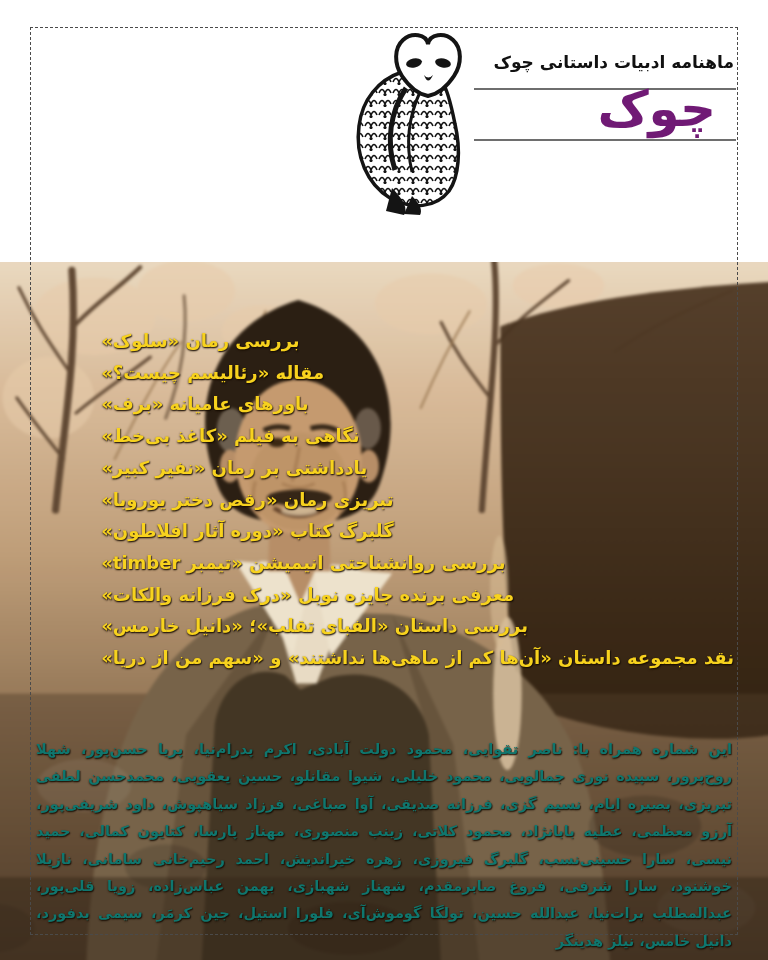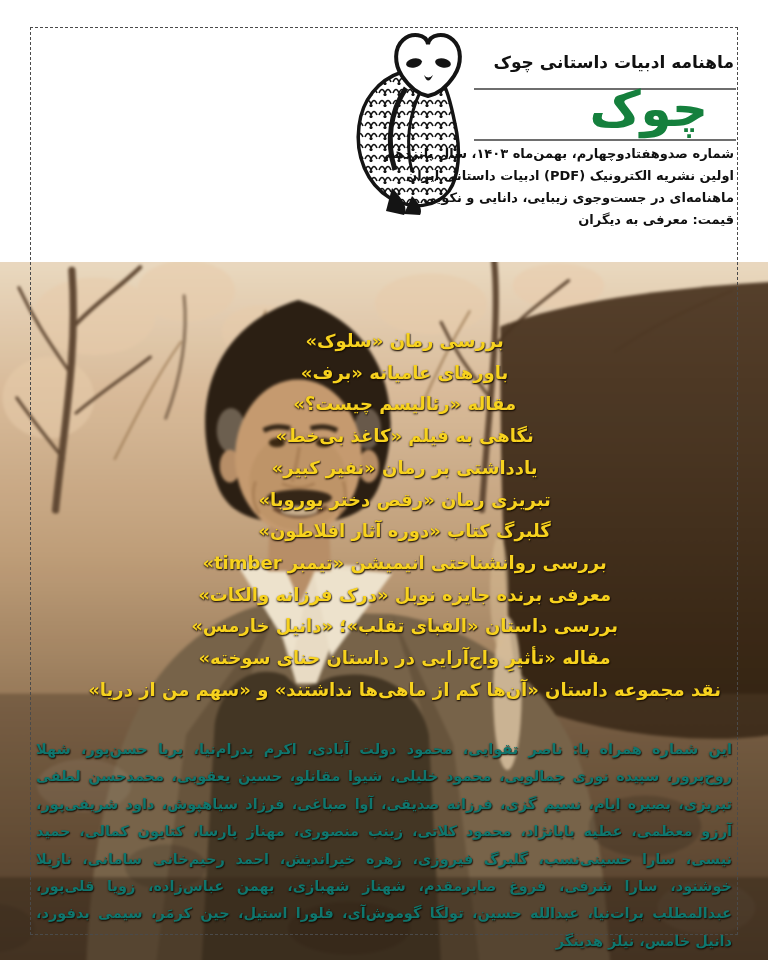--- a/index.html
+++ b/index.html
@@ -14,36 +14,36 @@
   }
   
   .mast-title{
     position:absolute;top:52px;right:34px;z-index:35;
     font-size:17px;font-weight:bold;color:#111;letter-spacing:.5px;
   }
   .rule{position:absolute;right:32px;width:262px;height:2px;background:#6e6e6e;z-index:20;}
   .rule1{top:88px;}
   .rule2{top:139px;}
   .chouk-logo{
-    position:absolute;top:82px;right:60px;z-index:25;
-    font-size:50px;line-height:1.1;font-weight:bold;color:#15803d;
+    position:absolute;top:82px;right:52px;z-index:25;
+    font-size:50px;line-height:1.1;font-weight:bold;color:#701a75;
   }
   .mast-info{
     position:absolute;top:143px;right:34px;z-index:35;text-align:right;
     font-size:13px;line-height:22px;font-weight:bold;color:#111;
   }
   .owl{position:absolute;left:350px;top:30px;width:158px;height:185px;z-index:30;}
   
   .photo{
     position:absolute;left:0;top:262px;width:768px;height:698px;overflow:hidden;z-index:5;
   }
   .photo svg{display:block;width:100%;height:100%;filter:blur(1.6px);transform:scale(1.02);}
   
   .toc{
-    position:absolute;top:325px;right:47px;z-index:30;text-align:center;margin-left:13px;
+    position:absolute;top:325px;right:34px;z-index:30;text-align:left;margin-left:13px;
   }
   .toc-item{
     font-size:18px;line-height:31.7px;font-weight:bold;color:#f7d21e;
     white-space:nowrap;
     text-shadow:0 1px 2px rgba(30,15,0,.9),1px 1px 1px rgba(0,0,0,.55);
   }
   
   .contributors{
     position:absolute;top:736px;left:36px;right:36px;z-index:30;
     font-size:14.5px;line-height:27.4px;font-weight:bold;color:#0f766e;
@@ -161,26 +161,20 @@
       <rect x="0" y="0" width="768" height="698" fill="#a5723f" opacity="0.06"></rect>
     </svg>
   </div>
 
   <div class="frame"></div>
 
   <div class="mast-title">ماهنامه ادبیات داستانی چوک</div>
   <div class="rule rule1"></div>
   <div class="chouk-logo">چوک</div>
   <div class="rule rule2"></div>
-  <div class="mast-info">
-    <div>شماره صدوهفتادوچهارم، بهمن‌ماه ۱۴۰۳، سال پانزدهم</div>
-    <div>اولین نشریه الکترونیک (PDF) ادبیات داستانی ایران</div>
-    <div>ماهنامه‌ای در جست‌وجوی زیبایی، دانایی و نکویی</div>
-    <div>قیمت: معرفی به دیگران</div>
-  </div>
 
   <div class="owl">
     <svg viewBox="0 0 158 185" aria-hidden="true">
       <defs>
         <pattern id="fpat" width="14" height="11" patternUnits="userSpaceOnUse">
           <rect width="14" height="11" fill="#ffffff"></rect>
           <path d="M1,8 Q4,1 7,8 Q10,1 13,8" fill="none" stroke="#141414" stroke-width="1.6"></path>
           <circle cx="7" cy="9.5" r="1.6" fill="#141414"></circle>
         </pattern>
       </defs>
@@ -197,28 +191,27 @@
 
       <ellipse cx="64" cy="33" rx="8" ry="4.5" fill="#141414" transform="rotate(-12 64 33)"></ellipse>
       <ellipse cx="93" cy="33" rx="8" ry="4.5" fill="#141414" transform="rotate(12 93 33)"></ellipse>
 
       <path d="M74,45 Q78,56 83,45 Q78,50 74,45 Z" fill="#141414"></path>
     </svg>
   </div>
 
   <div class="toc">
     <div class="toc-item">بررسی رمان «سلوک»</div>
+    <div class="toc-item">مقاله «رئالیسم چیست؟»</div>
     <div class="toc-item">باورهای عامیانه «برف»</div>
-    <div class="toc-item">مقاله «رئالیسم چیست؟»</div>
     <div class="toc-item">نگاهی به فیلم «کاغذ بی‌خط»</div>
     <div class="toc-item">یادداشتی بر رمان «نفیر کبیر»</div>
     <div class="toc-item">تبریزی رمان «رقص دختر یوروبا»</div>
     <div class="toc-item">گلبرگ کتاب «دوره آثار افلاطون»</div>
     <div class="toc-item">بررسی روانشناختی انیمیشن «تیمبر timber»</div>
     <div class="toc-item">معرفی برنده جایزه نوبل «درک فرزانه والکات»</div>
     <div class="toc-item">بررسی داستان «الفبای تقلب»؛ «دانیل خارمس»</div>
-    <div class="toc-item">مقاله «تأثیرِ واج‌آرایی در داستان حنای سوخته»</div>
     <div class="toc-item">نقد مجموعه داستان «آن‌ها کم از ماهی‌ها نداشتند» و «سهم من از دریا»</div>
   </div>
 
   <div class="contributors">این شماره همراه با: ناصر تقوایی، محمود دولت آبادی، اکرم پدرام‌نیا، پریا حسن‌پور، شهلا روح‌پرور، سپیده نوری جمالویی، محمود خلیلی، شیوا مقانلو، حسین یعقوبی، محمدحسن لطفی تبریزی، بصیره ایام، نسیم گزی، فرزانه صدیقی، آوا صباغی، فرزاد سیاهپوش، داود شریفی‌پور، آرزو معظمی، عطیه بابانژاد، محمود کلاتی، زینب منصوری، مهناز پارسا، کتایون کمالی، حمید نیسی، سارا حسینی‌نسب، گلبرگ فیروزی، زهره خیراندیش، احمد رحیم‌خانی سامانی، نازیلا خوشنود، سارا شرفی، فروغ صابرمقدم، شهناز شهبازی، بهمن عباس‌زاده، زویا قلی‌پور، عبدالمطلب برات‌نیا، عبدالله حسین، تولگا گوموش‌آی، فلورا استیل، جین کرمَر، سیمی بدفورد، دانیل خامس، نیلز هدینگر</div>
 
 </div>
 
 </body></html>

